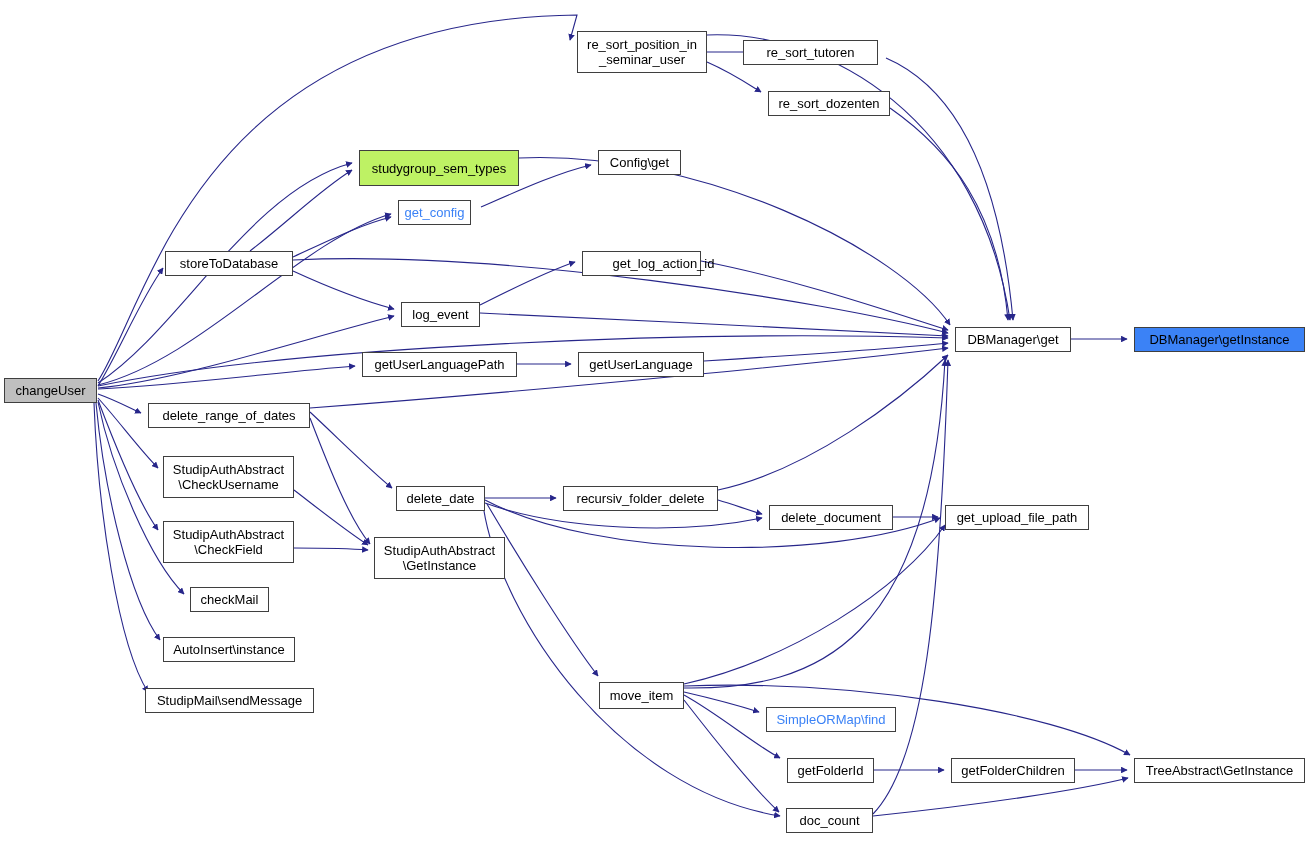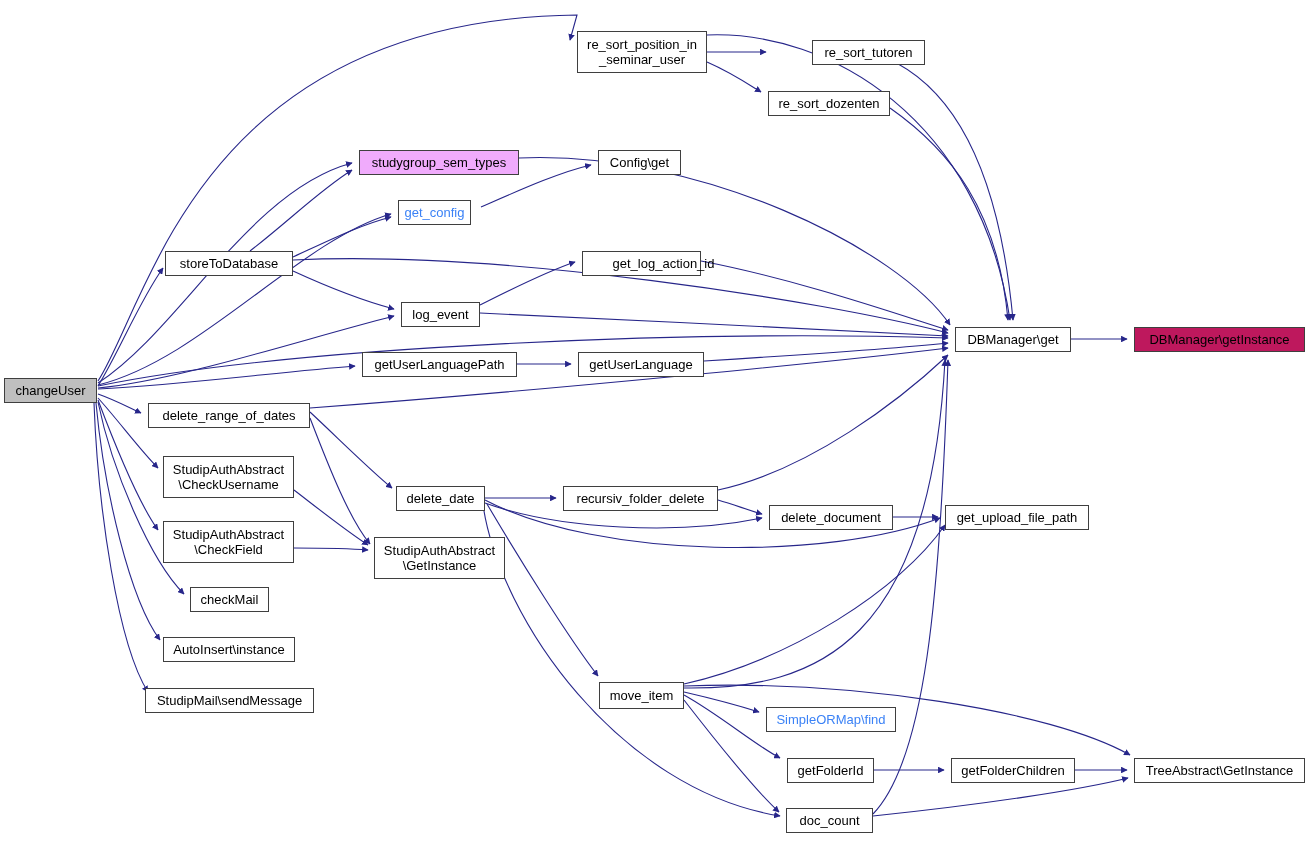--- a/index.html
+++ b/index.html
@@ -105,30 +105,30 @@
         <path d="M 1075,770 L 1127,770" marker-end="url(#arrow)" stroke="#27268a"></path>
         <path d="M 873,814 C 925,760 940,600 948,360" marker-end="url(#arrow)" stroke="#27268a"></path>
         <path d="M 873,816 C 980,805 1080,790 1128,778" marker-end="url(#arrow)" stroke="#27268a"></path>
         <path d="M 1071,339 L 1127,339" marker-end="url(#arrow)" stroke="#27268a"></path>
       </g>
   </svg>
   <div id="nodes">
       <div class="node current" style="left: 4px; top: 378px; width: 93px; height: 25px; border-color: rgb(63, 63, 63); color: rgb(0, 0, 0); background: rgb(191, 191, 191); text-align: center;">changeUser</div>
       <div class="node" style="left: 577px; top: 31px; width: 130px; height: 42px; border-color: rgb(63, 63, 63); color: rgb(0, 0, 0); background: rgb(255, 255, 255);">re_sort_position_in
 _seminar_user</div>
-      <div class="node" style="left: 812px; top: 40px; width: 113px; height: 25px; border-color: rgb(63, 63, 63); color: rgb(0, 0, 0); background: rgb(255, 255, 255);">re_sort_tutoren</div>
+      <div class="node" style="left: 743px; top: 40px; width: 135px; height: 25px; border-color: rgb(63, 63, 63); color: rgb(0, 0, 0); background: rgb(255, 255, 255);">re_sort_tutoren</div>
       <div class="node" style="left: 768px; top: 91px; width: 122px; height: 25px; border-color: rgb(63, 63, 63); color: rgb(0, 0, 0); background: rgb(255, 255, 255);">re_sort_dozenten</div>
-      <div class="node" style="left: 359px; top: 150px; width: 160px; height: 25px; border-color: rgb(63, 63, 63); color: rgb(0, 0, 0); background: #f0abfc;">studygroup_sem_types</div>
+      <div class="node" style="left: 359px; top: 150px; width: 160px; height: 36px; border-color: rgb(63, 63, 63); color: rgb(0, 0, 0); background: #bef264;">studygroup_sem_types</div>
       <div class="node" style="left: 598px; top: 150px; width: 83px; height: 25px; border-color: rgb(63, 63, 63); color: rgb(0, 0, 0); background: rgb(255, 255, 255);">Config\get</div>
       <div class="node" style="left: 398px; top: 200px; width: 73px; height: 25px; border-color: rgb(63, 63, 63); color: #3b82f6; background: rgb(255, 255, 255);">get_config</div>
       <div class="node" style="left: 165px; top: 251px; width: 128px; height: 25px; border-color: rgb(63, 63, 63); color: rgb(0, 0, 0); background: rgb(255, 255, 255);">storeToDatabase</div>
       <div class="node" style="left: 582px; top: 251px; width: 119px; height: 25px; border-color: rgb(63, 63, 63); color: rgb(0, 0, 0); background: rgb(255, 255, 255); padding-left: 44px;">get_log_action_id</div>
       <div class="node" style="left: 401px; top: 302px; width: 79px; height: 25px; border-color: rgb(63, 63, 63); color: rgb(0, 0, 0); background: rgb(255, 255, 255);">log_event</div>
       <div class="node" style="left: 955px; top: 327px; width: 116px; height: 25px; border-color: rgb(63, 63, 63); color: rgb(0, 0, 0); background: rgb(255, 255, 255);">DBManager\get</div>
-      <div class="node" style="left: 1134px; top: 327px; width: 171px; height: 25px; border-color: rgb(63, 63, 63); color: rgb(0, 0, 0); background: #be185d;">DBManager\getInstance</div>
+      <div class="node" style="left: 1134px; top: 327px; width: 171px; height: 25px; border-color: rgb(63, 63, 63); color: rgb(0, 0, 0); background: #3b82f6;">DBManager\getInstance</div>
       <div class="node" style="left: 362px; top: 352px; width: 155px; height: 25px; border-color: rgb(63, 63, 63); color: rgb(0, 0, 0); background: rgb(255, 255, 255);">getUserLanguagePath</div>
       <div class="node" style="left: 578px; top: 352px; width: 126px; height: 25px; border-color: rgb(63, 63, 63); color: rgb(0, 0, 0); background: rgb(255, 255, 255);">getUserLanguage</div>
       <div class="node" style="left: 148px; top: 403px; width: 162px; height: 25px; border-color: rgb(63, 63, 63); color: rgb(0, 0, 0); background: rgb(255, 255, 255);">delete_range_of_dates</div>
       <div class="node" style="left: 163px; top: 456px; width: 131px; height: 42px; border-color: rgb(63, 63, 63); color: rgb(0, 0, 0); background: rgb(255, 255, 255);">StudipAuthAbstract
 \CheckUsername</div>
       <div class="node" style="left: 396px; top: 486px; width: 89px; height: 25px; border-color: rgb(63, 63, 63); color: rgb(0, 0, 0); background: rgb(255, 255, 255);">delete_date</div>
       <div class="node" style="left: 563px; top: 486px; width: 155px; height: 25px; border-color: rgb(63, 63, 63); color: rgb(0, 0, 0); background: rgb(255, 255, 255);">recursiv_folder_delete</div>
       <div class="node" style="left: 769px; top: 505px; width: 124px; height: 25px; border-color: rgb(63, 63, 63); color: rgb(0, 0, 0); background: rgb(255, 255, 255);">delete_document</div>
       <div class="node" style="left: 945px; top: 505px; width: 144px; height: 25px; border-color: rgb(63, 63, 63); color: rgb(0, 0, 0); background: rgb(255, 255, 255);">get_upload_file_path</div>
       <div class="node" style="left: 163px; top: 521px; width: 131px; height: 42px; border-color: rgb(63, 63, 63); color: rgb(0, 0, 0); background: rgb(255, 255, 255);">StudipAuthAbstract

